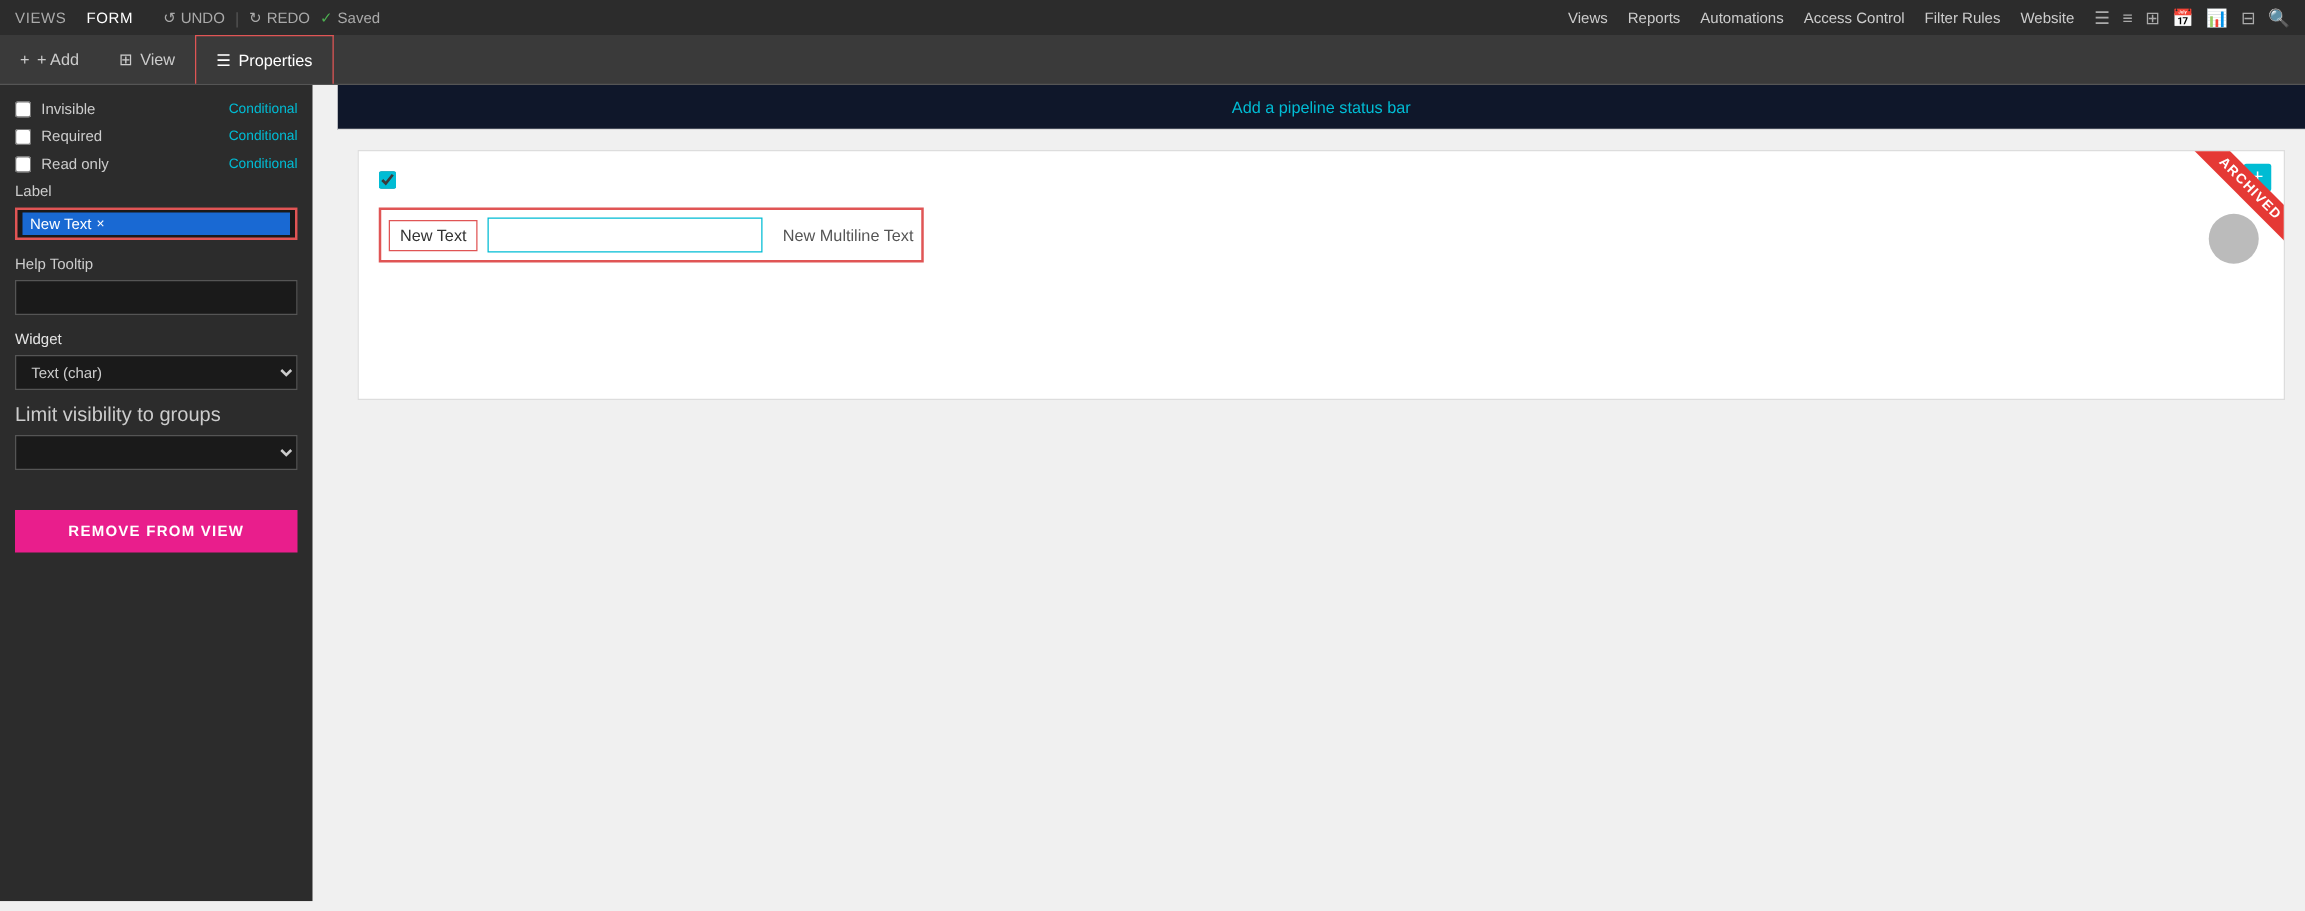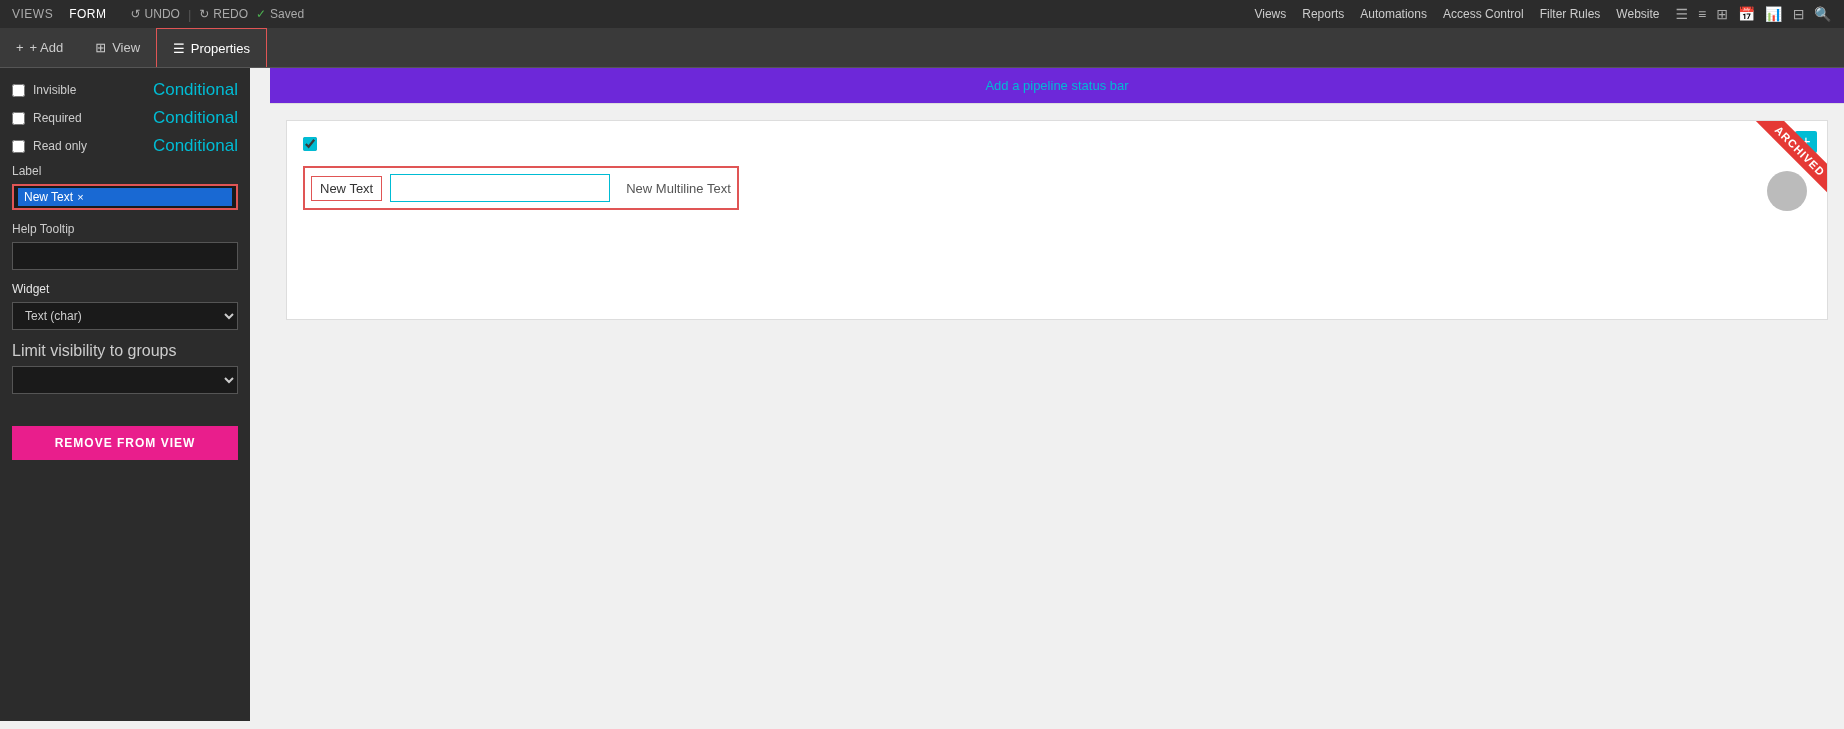--- a/index.html
+++ b/index.html
@@ -136,21 +136,21 @@
       color: #ccc;
       font-size: 12px;
     }
     .checkbox-left input[type="checkbox"] {
       width: 13px;
       height: 13px;
       accent-color: #00bcd4;
     }
     .conditional-link {
       color: #00bcd4;
-      font-size: 17px;
+      font-size: 11px;
       cursor: pointer;
     }
 
     .sidebar-label {
       color: #ccc;
       font-size: 12px;
       margin-bottom: 6px;
       margin-top: 8px;
     }
     .label-input-inner {
@@ -251,21 +251,21 @@
     }
 
     
     .content-area {
       flex: 1;
       background: #f0f0f0;
       overflow-y: auto;
     }
 
     .pipeline-bar {
-      background: #6d28d9;
+      background: #0f172a;
       border-bottom: 1px solid #ddd;
       text-align: center;
       padding: 10px;
       color: #00bcd4;
       font-size: 13px;
     }
 
     .form-container {
       margin: 16px;
       background: #fff;

